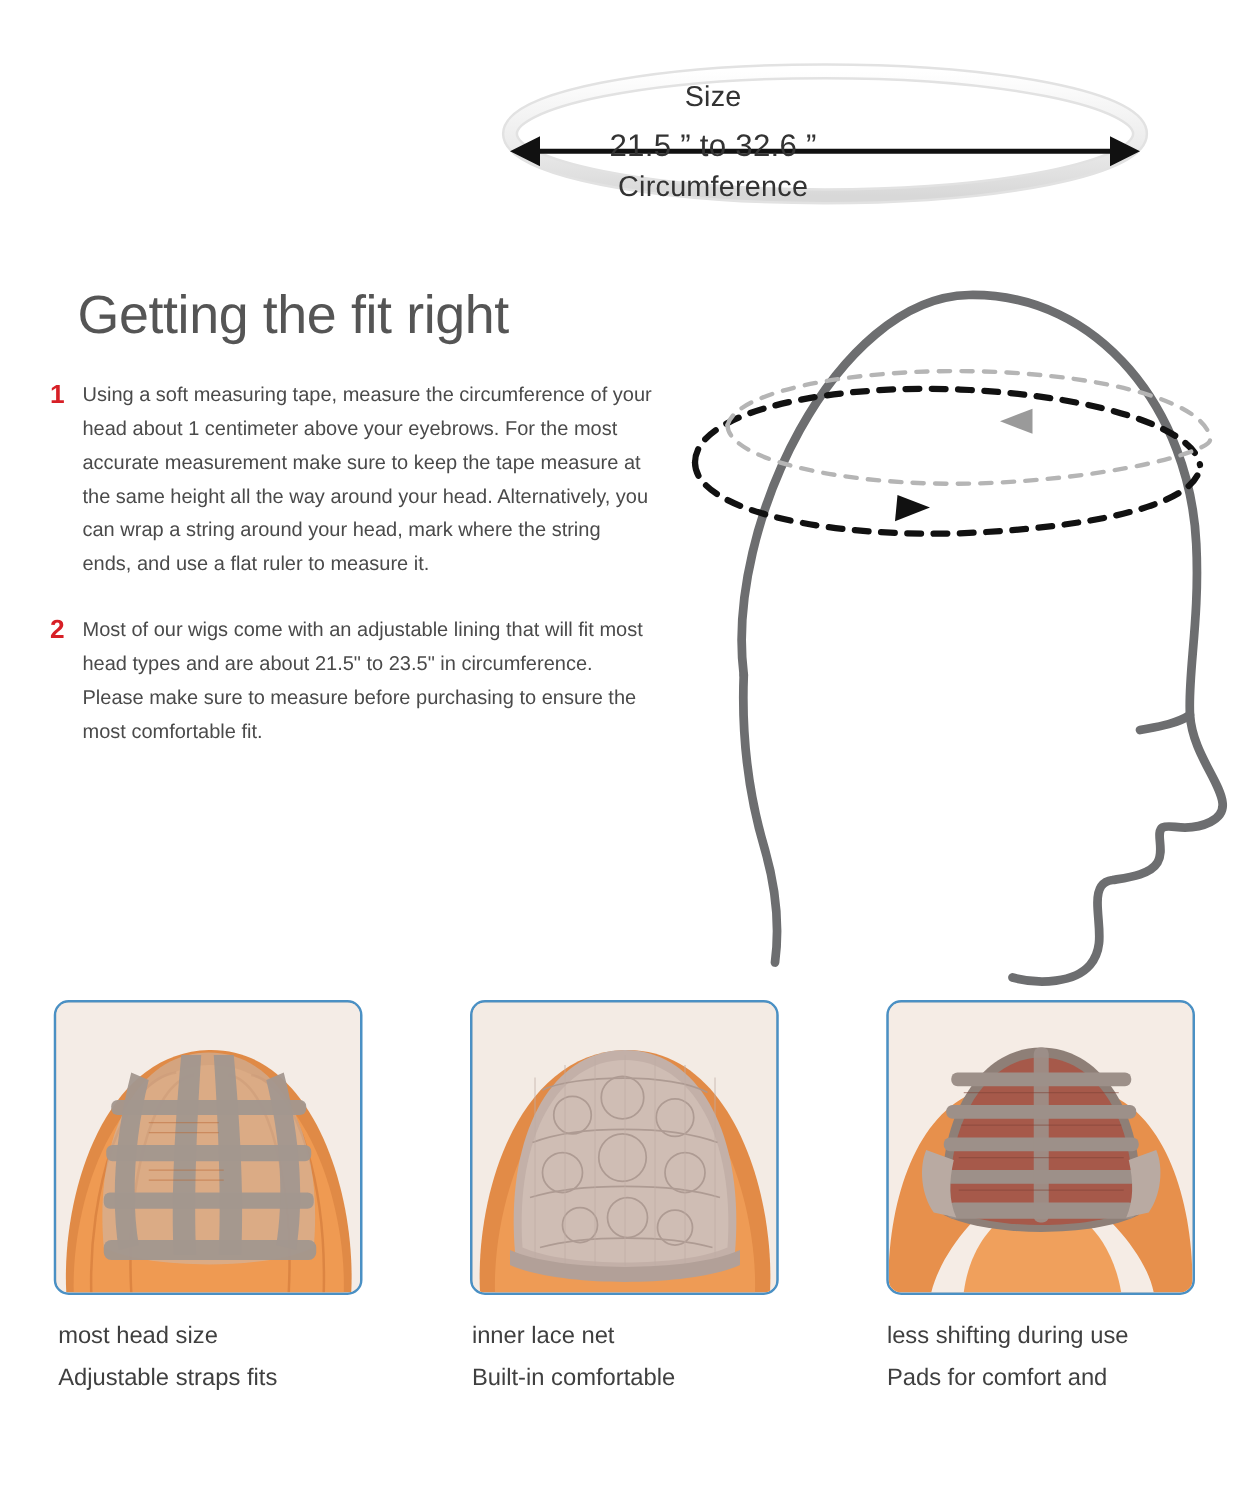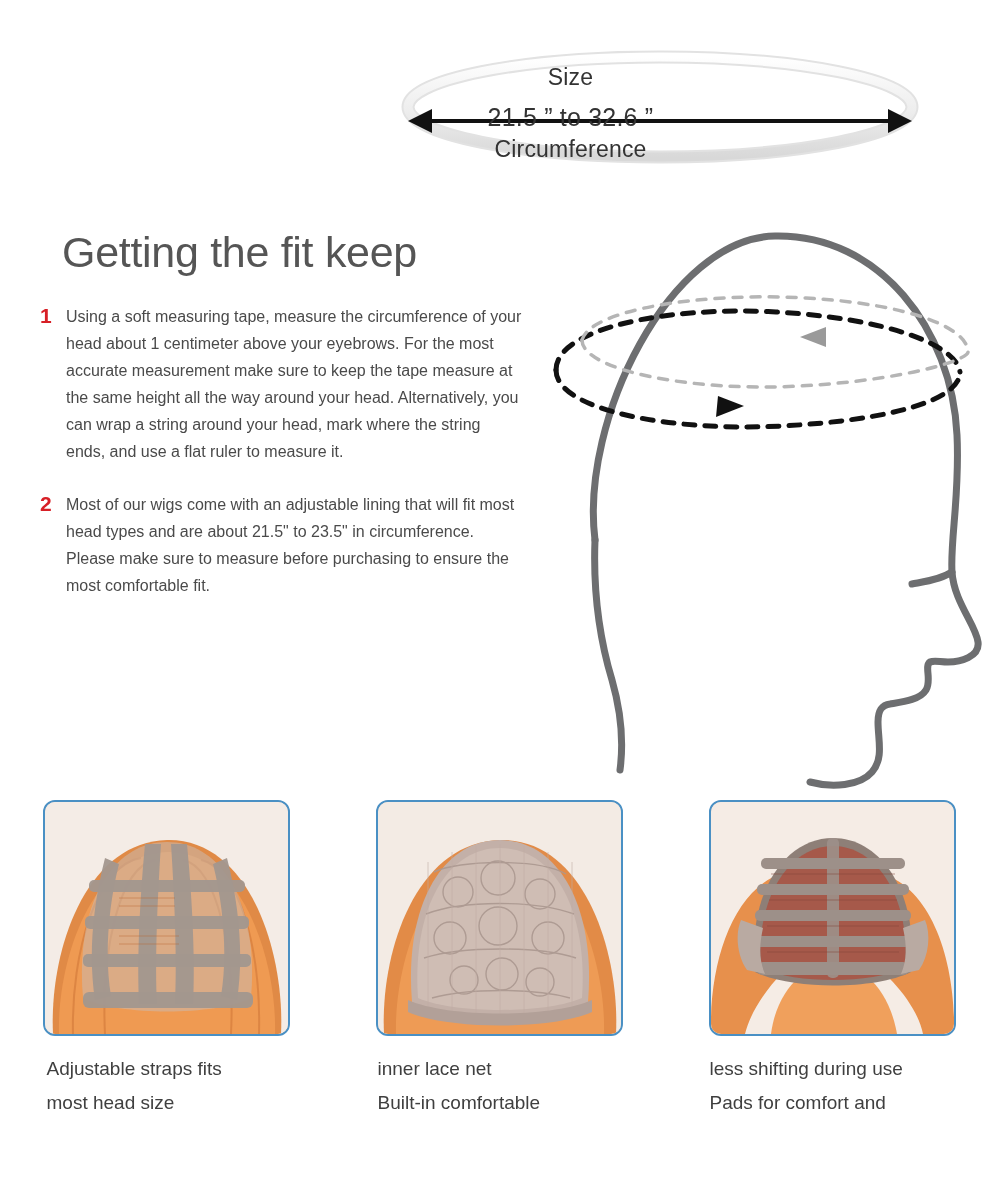--- a/index.html
+++ b/index.html
@@ -141,21 +141,21 @@
     <line x1="22" y1="76" x2="498" y2="76" stroke="#111" stroke-width="4"></line>
     <polygon points="8,76 32,64 32,88" fill="#111"></polygon>
     <polygon points="512,76 488,64 488,88" fill="#111"></polygon>
   </svg>
   <div class="ring-label size">Size</div>
   <div class="ring-label range">21.5 ” to 32.6 ”</div>
   <div class="ring-label circ">Circumference</div>
 </div>
 
 <div class="left-col">
-  <h1 class="heading">Getting the fit keep</h1>
+  <h1 class="heading">Getting the fit right</h1>
 
   <div class="step">
     <span class="step-num">1</span>
     <span class="step-text">Using a soft measuring tape, measure the circumference of your head about 1 centimeter above your eyebrows. For the most accurate measurement make sure to keep the tape measure at the same height all the way around your head. Alternatively, you can wrap a string around your head, mark where the string ends, and use a flat ruler to measure it.</span>
   </div>
 
   <div class="step">
     <span class="step-num">2</span>
     <span class="step-text">Most of our wigs come with an adjustable lining that will fit most head types and are about 21.5" to 23.5" in circumference. Please make sure to measure before purchasing to ensure the most comfortable fit.</span>
   </div>
@@ -238,22 +238,22 @@
           <rect x="38" y="152" width="168" height="13" rx="5"></rect>
           <rect x="38" y="190" width="170" height="16" rx="6"></rect>
         </g>
 
         <g stroke="#b9642f" stroke-width="1" opacity=".45">
           <path d="M74 96 h56 M74 104 h56 M74 134 h60 M74 142 h60"></path>
         </g>
       </svg>
     </div>
     <div class="caption">
+      <div>most head size</div>
       <div>Adjustable straps fits</div>
-      <div>most head size</div>
     </div>
   </div>
 
   <div class="card c2">
     <div class="photo-frame">
       <svg width="243" height="232" viewBox="0 0 243 232">
         <rect width="243" height="232" fill="#f3ebe4"></rect>
         <path d="M6 232 C 2 150, 38 40, 122 38 C 206 36, 242 150, 238 232 Z" fill="#e28b47"></path>
         <path d="M18 232 C 16 164, 48 54, 122 52 C 196 50, 228 164, 226 232 Z" fill="#ee9b55"></path>
 

